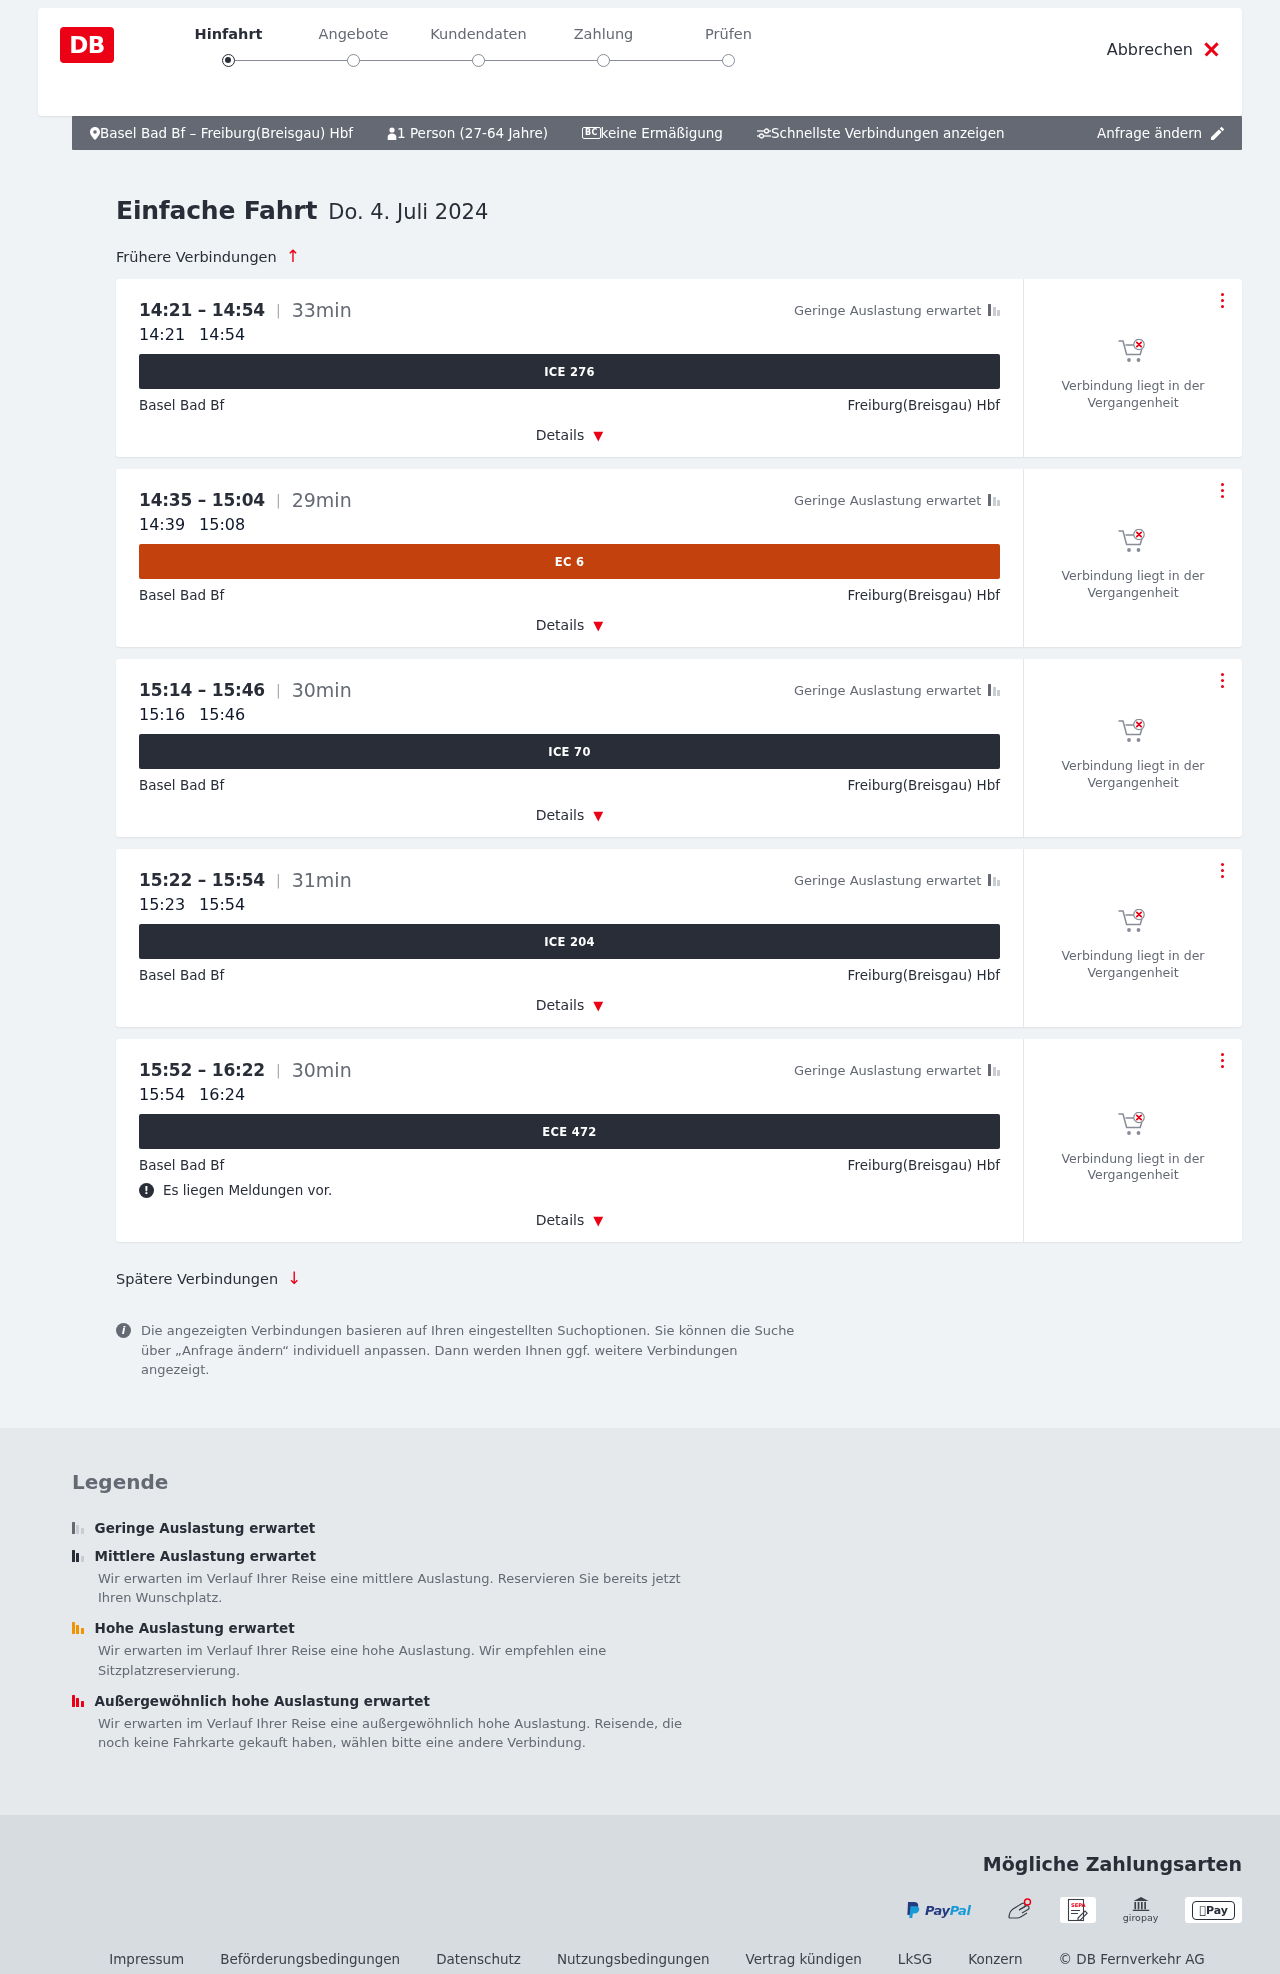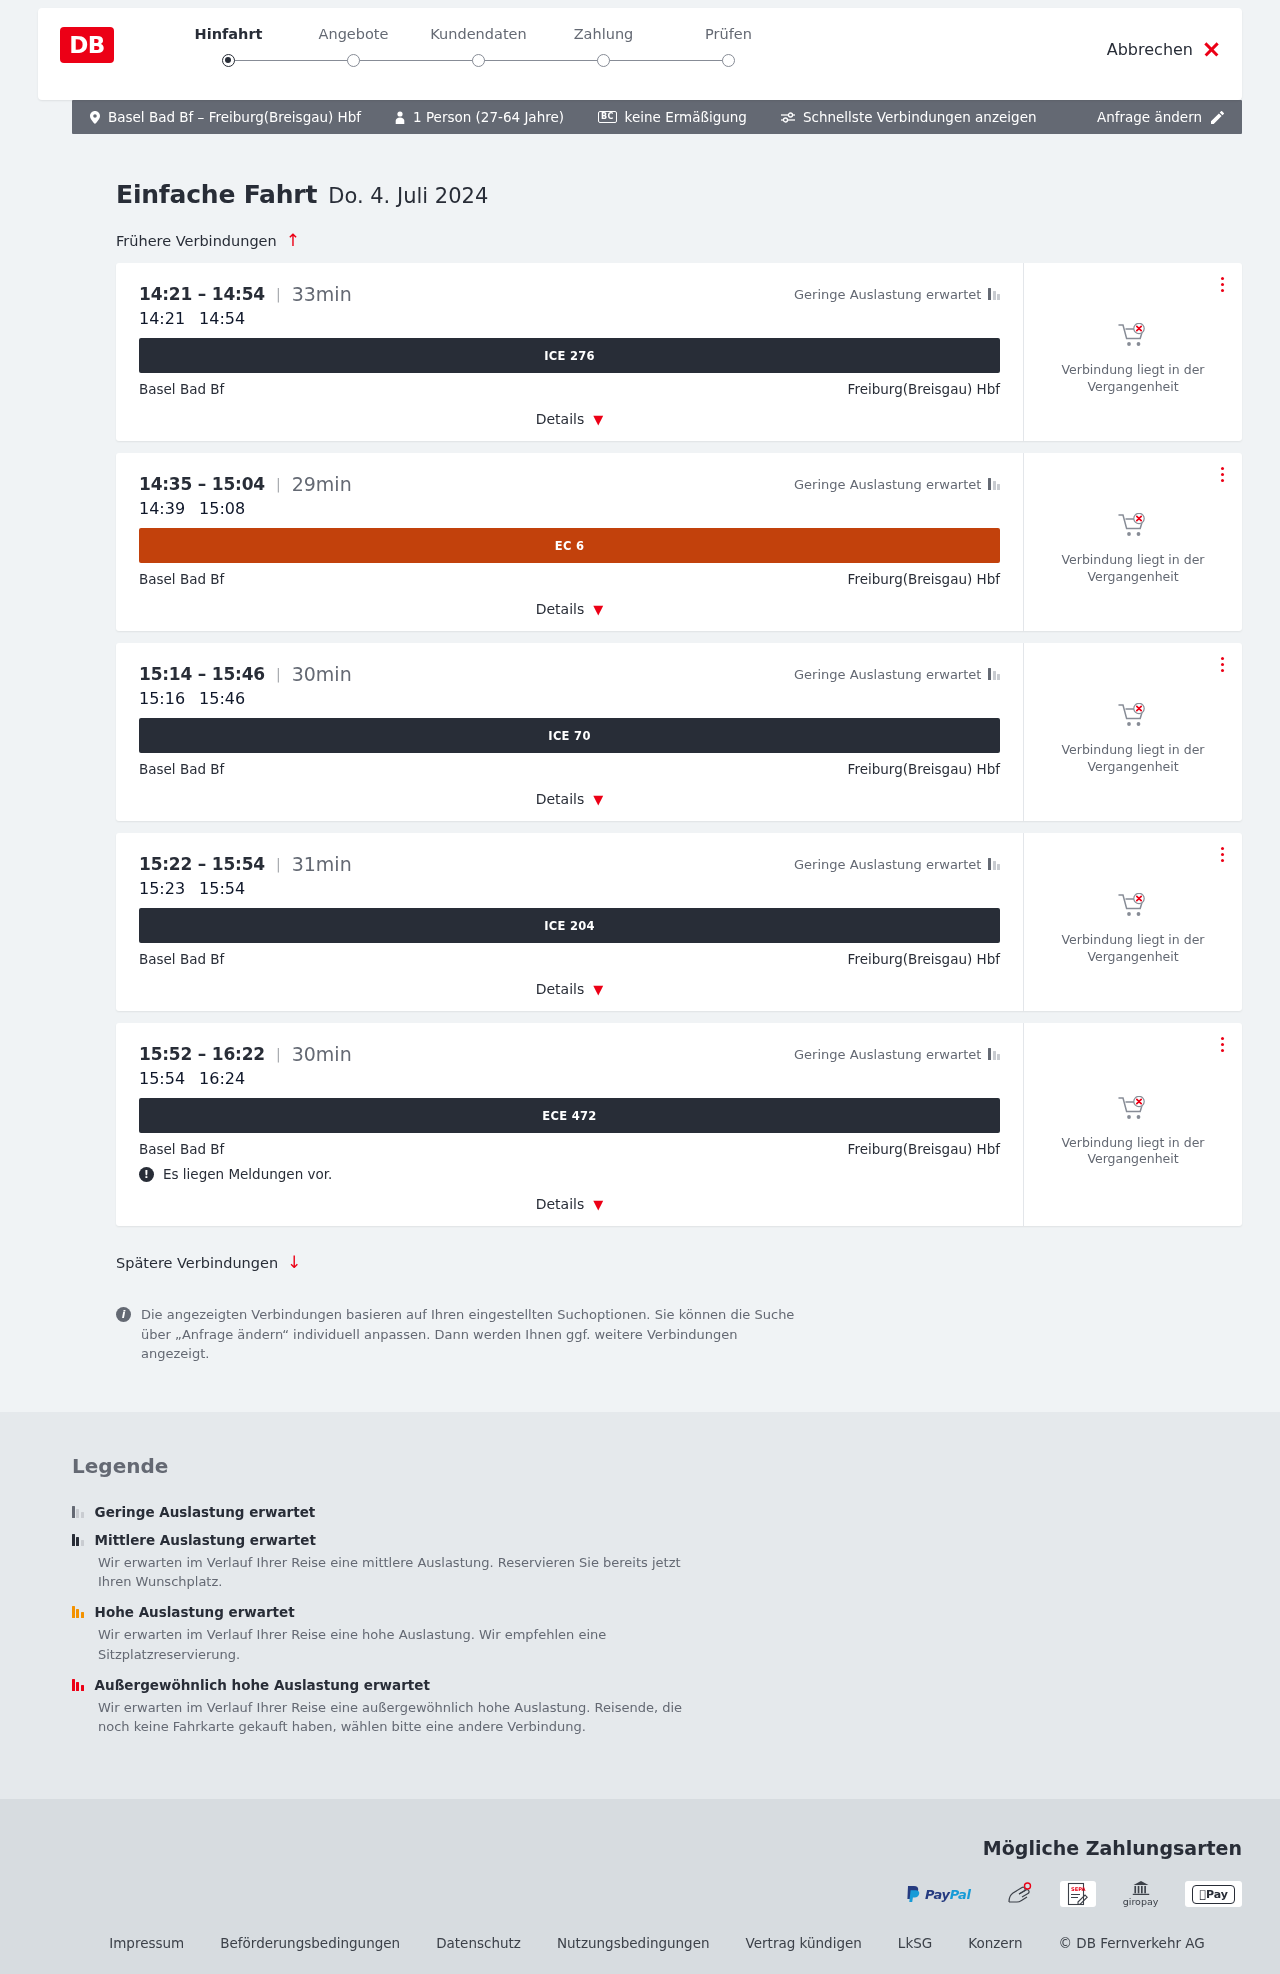--- a/index.html
+++ b/index.html
@@ -11,21 +11,21 @@
   }
   body { padding-bottom: 0; }
 
   
   .page { width: 1280px; margin: 0 auto; position: relative; }
   .header-wrap { background: #f0f3f5; padding: 8px 0 0 0; }
   .header {
     margin: 0 38px;
     background: #fff;
     border-radius: 4px;
-    height: 92px;
+    height: 108px;
     display: flex;
     align-items: flex-start;
     padding: 17px 22px 0 22px;
     box-shadow: 0 1px 2px rgba(0,0,0,.08);
     position: relative;
   }
   .db-logo {
     width: 54px; height: 36px;
     background: #ec0016;
     border-radius: 4px;
@@ -87,21 +87,21 @@
     margin: 0 38px 0 72px;
     background: #646973;
     color: #fff;
     height: 34px;
     display: flex;
     align-items: center;
     padding: 0 18px;
     font-size: 13.5px;
     border-radius: 1px;
   }
-  .sb-item { display: flex; align-items: center; gap: 8px; margin-right: 34px; white-space: nowrap; }
+  .sb-item { display: flex; align-items: center; margin-right: 34px; white-space: nowrap; }
   .sb-item.last { margin-left: auto; margin-right: 0; gap: 9px; }
   .sb-icon { display: inline-flex; align-items: center; justify-content: center; }
   .bc-badge {
     border: 1.4px solid #fff; border-radius: 2px;
     font-size: 8px; font-weight: 700; padding: 1px 2px; line-height: 1;
     letter-spacing: .3px;
   }
 
   
   .content { padding: 0 38px 0 116px; background: #f0f3f5; }

